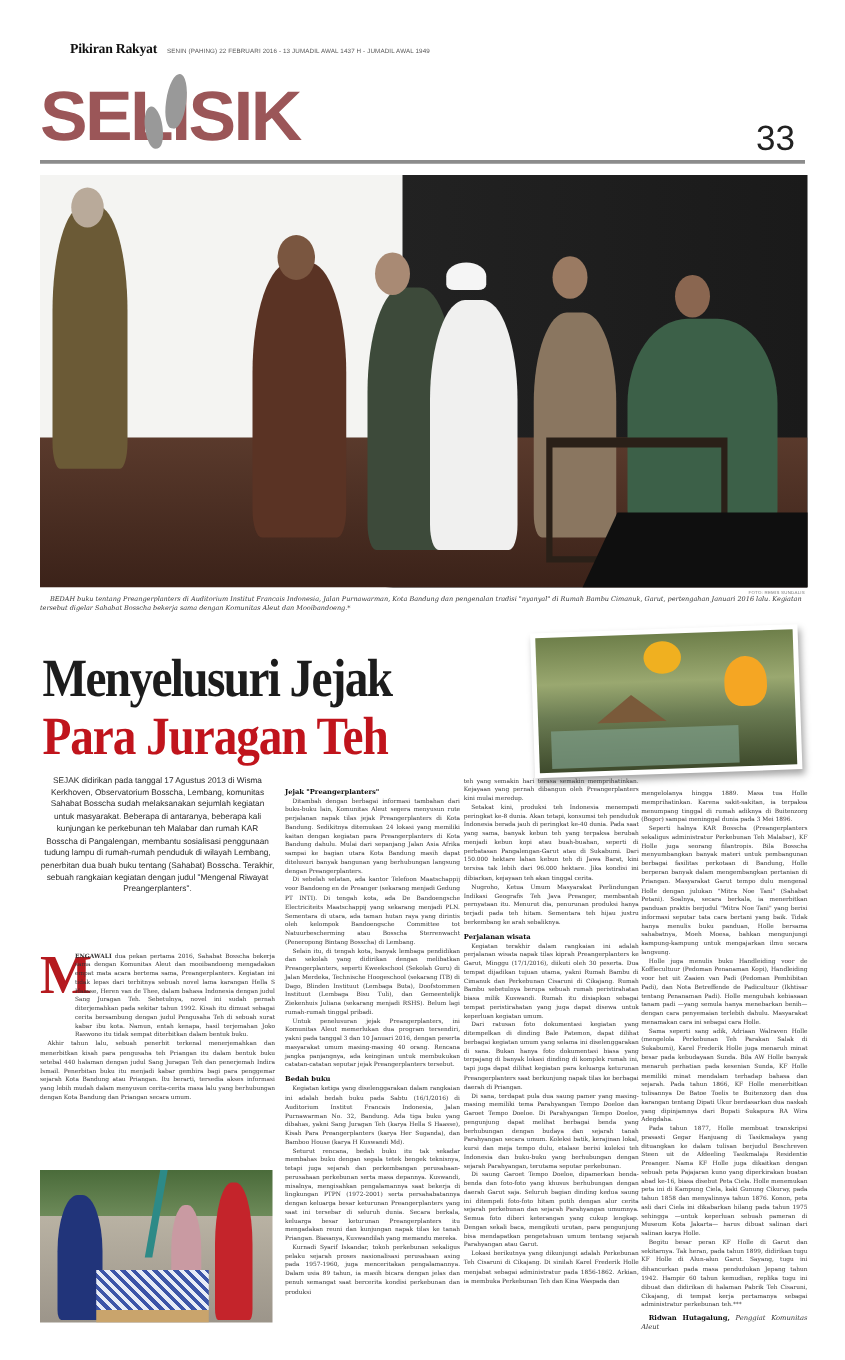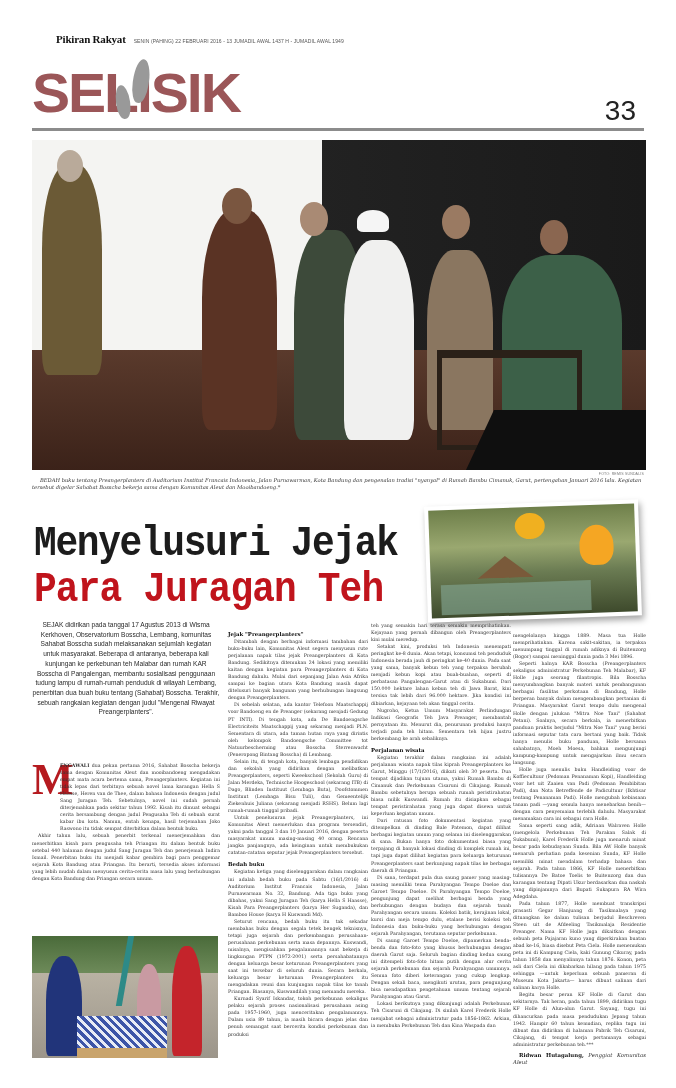--- a/index.html
+++ b/index.html
@@ -23,21 +23,21 @@
       background: linear-gradient(90deg, #f2f2f0 0%, #eeeeec 45%, #222 46%, #1a1a1a 100%); }
     .photo-main .floor { position: absolute; left: 0; right: 0; bottom: 0; height: 120px; background: linear-gradient(180deg, #5a3a2c 0%, #3b2219 100%); }
     .photo-main .screen { position: absolute; left: 0; top: 0; width: 290px; height: 210px; background: #f4f4f2; }
     .person { position: absolute; border-radius: 40% 40% 10% 10%; }
     .photo-main .table { position: absolute; left: 405px; top: 210px; width: 145px; height: 100px; border: 5px solid #2a2018; border-top-width: 8px; }
     .photo-main .speaker { position: absolute; right: 0; bottom: 0; width: 180px; height: 60px; background: #0f0f0f; transform: skewX(-25deg); transform-origin: bottom right; }
 
     .photo-credit { position: absolute; right: 32px; top: 472px; font-family: "Liberation Sans", sans-serif; font-size: 3.5px; color: #777; letter-spacing: 0.2px; }
     .caption { position: absolute; left: 32px; top: 477px; width: 614px; font-family: "DejaVu Serif", serif; font-style: italic; font-size: 5.2px; line-height: 7px; color: #333; text-indent: 8px; }
 
-    .headline { position: absolute; left: 34px; top: 522px; font-family: Liberation Mono, monospace; font-weight: bold; font-stretch: condensed; }
+    .headline { position: absolute; left: 34px; top: 522px; font-family: Liberation Serif, serif; font-weight: bold; font-stretch: condensed; }
     .headline-line1 { display: block; font-size: 43px; line-height: 44px; color: #1c1c1c; letter-spacing: -1.5px; transform: scaleX(0.88); transform-origin: left; }
     .headline-line2 { display: block; font-size: 43px; line-height: 44px; color: #c0141c; letter-spacing: -1px; transform: scaleX(0.88); transform-origin: left; margin-top: 2px; }
 
     .photo-garden { position: absolute; left: 426px; top: 503px; width: 214px; height: 116px; background: #fff; padding: 4px; box-shadow: 2px 4px 6px rgba(0,0,0,0.35); transform: rotate(-2deg); }
     .photo-garden .inner { width: 100%; height: 100%; background: linear-gradient(180deg, #6e7f4a 0%, #9aa870 35%, #6b7c53 60%, #3e4a2c 100%); position: relative; overflow: hidden; }
     .photo-garden .gazebo { position: absolute; left: 40px; top: 48px; width: 70px; height: 22px; background: #7a5a3a; clip-path: polygon(10% 100%, 50% 0, 90% 100%); }
     .photo-garden .flower1 { position: absolute; left: 86px; top: 6px; width: 30px; height: 26px; background: #f0b020; border-radius: 50%; }
     .photo-garden .flower2 { position: absolute; left: 150px; top: 20px; width: 34px; height: 40px; background: #f5a623; border-radius: 50% 50% 40% 40%; }
     .photo-garden .pond { position: absolute; left: 10px; top: 75px; width: 150px; height: 30px; background: #7f9f8a; opacity: 0.7; }
 

